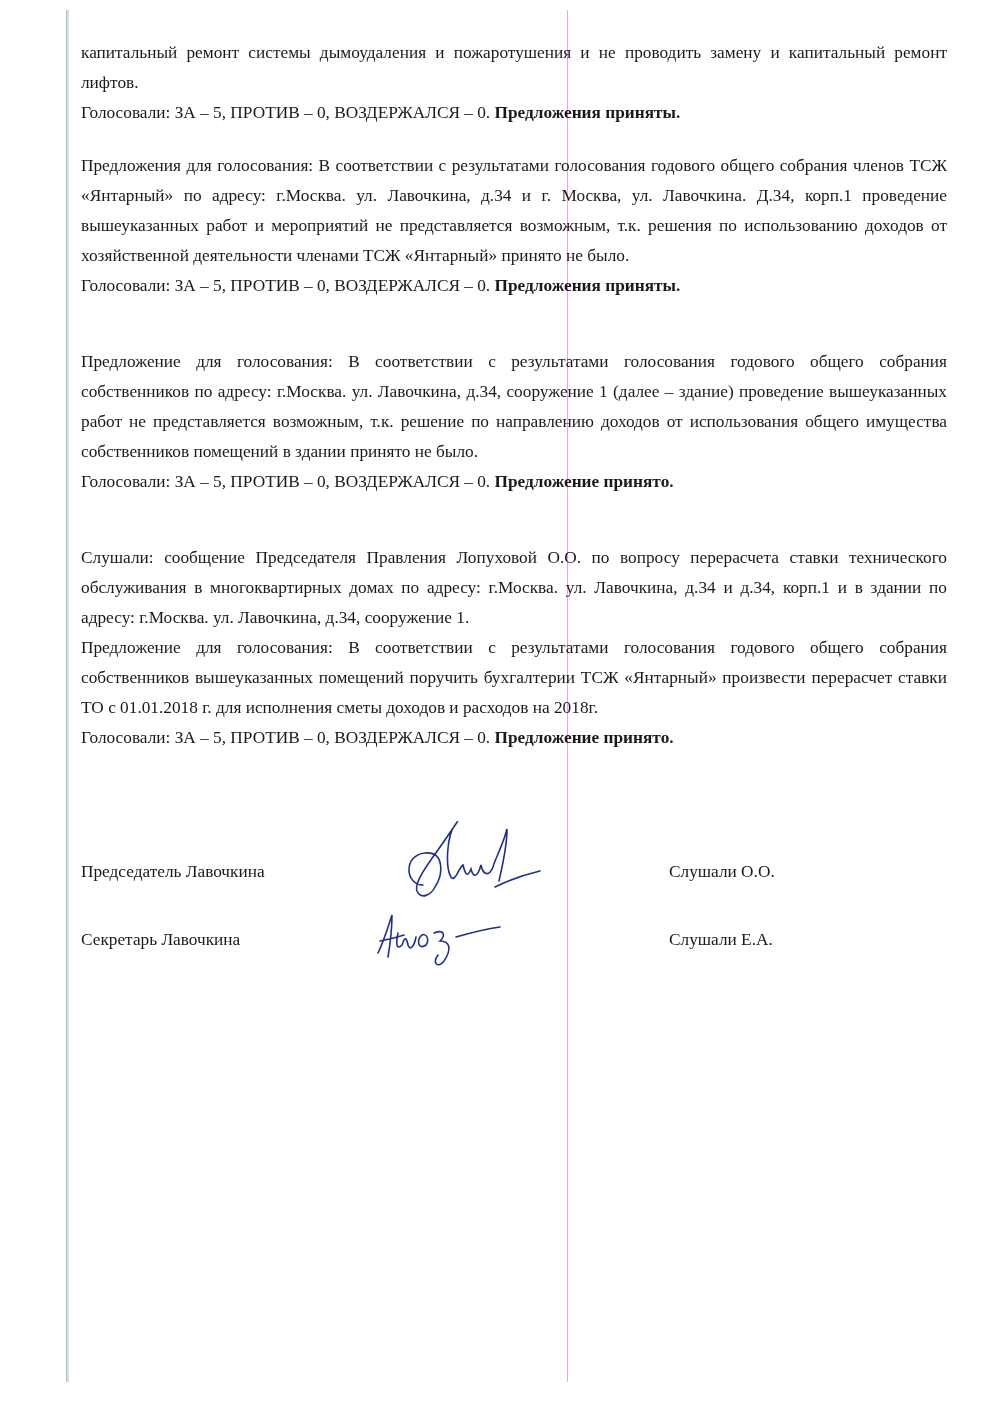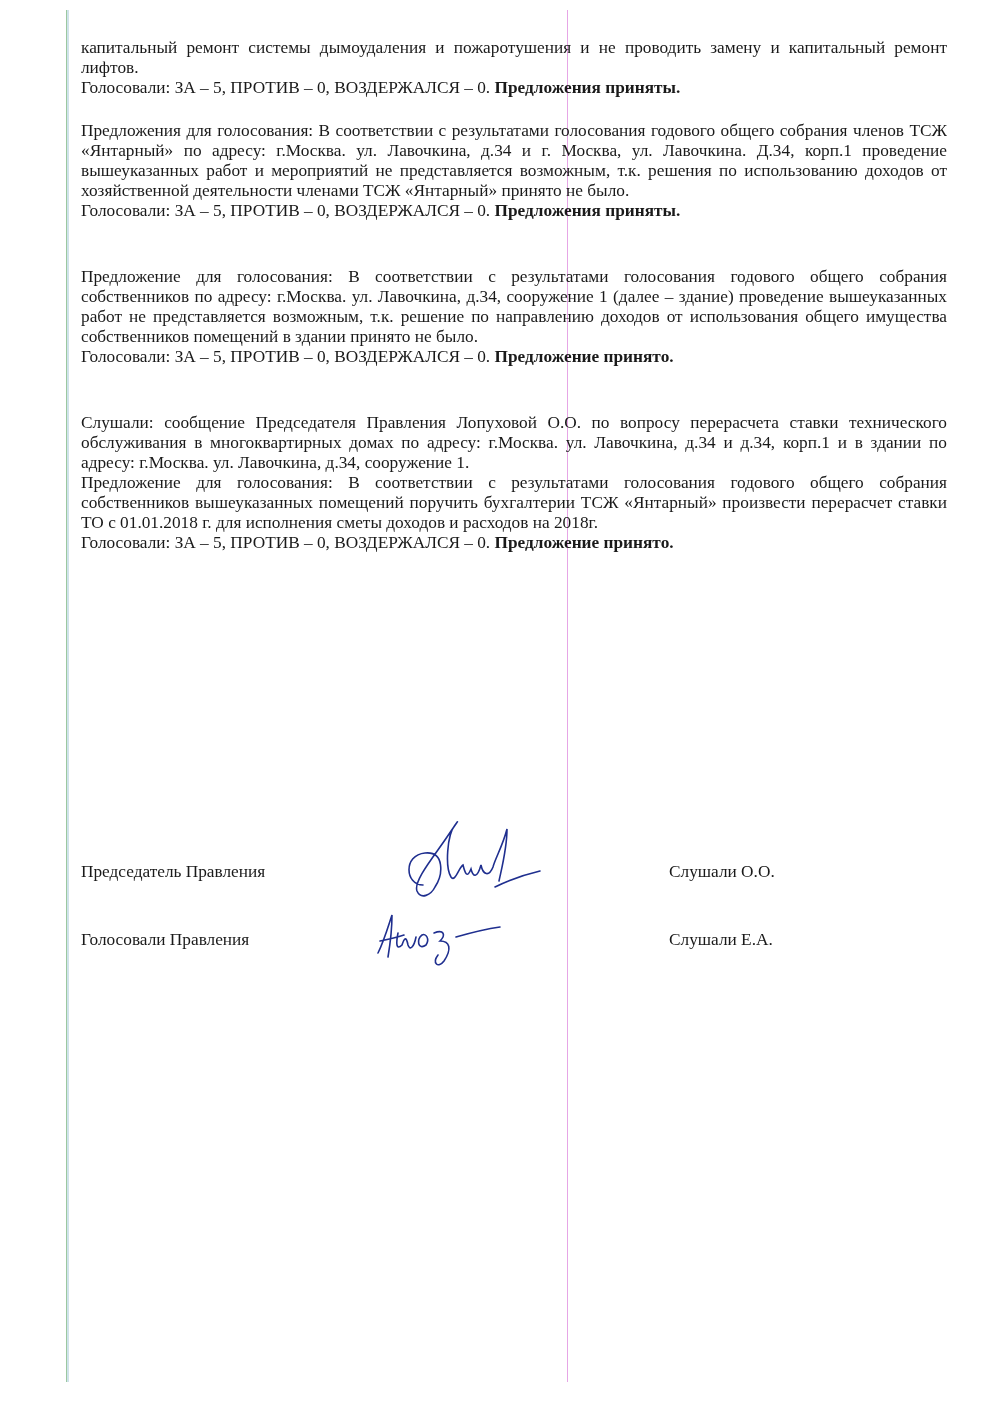--- a/index.html
+++ b/index.html
@@ -11,21 +11,21 @@
   .margin-green {
     position: absolute; left: 66px; top: 10px; width: 3px; height: 1372px;
     background: linear-gradient(to right, #9cc8a0 0, #9cc8a0 1px, #cfe3ea 1px, #cfe3ea 3px);
   }
   .margin-pink {
     position: absolute; left: 567px; top: 10px; width: 1px; height: 1372px;
     background: #e6a6e6;
   }
   .content {
     position: absolute; left: 81px; top: 38px; width: 866px;
-    font-size: 17.3px; line-height: 20px;
+    font-size: 17.3px; line-height: 30px;
   }
   .block { text-align: justify; }
   .block p { margin: 0; }
   .label { font-weight: normal; }
   .result { font-weight: bold; }
   .gap1 { height: 23px; }
   .gap2 { height: 46px; }
   .sig-row { position: absolute; left: 81px; width: 866px; height: 40px; font-size: 17.3px; }
   .sig-role { position: absolute; left: 0; top: 0; }
   .sig-name { position: absolute; left: 588px; top: 0; }
@@ -61,26 +61,26 @@
   <div class="gap2"></div>
 
   <div class="block">
     <p><span class="label">Слушали:</span><span> сообщение Председателя Правления Лопуховой О.О. по вопросу перерасчета ставки технического обслуживания в многоквартирных домах по адресу: г.Москва. ул. Лавочкина, д.34 и д.34, корп.1 и в здании по адресу: г.Москва. ул. Лавочкина, д.34, сооружение 1.</span></p>
     <p><span class="label">Предложение для голосования:</span><span> В соответствии с результатами голосования годового общего собрания собственников вышеуказанных помещений поручить бухгалтерии ТСЖ «Янтарный» произвести перерасчет ставки ТО с 01.01.2018 г. для исполнения сметы доходов и расходов на 2018г.</span></p>
     <p><span class="label">Голосовали:</span><span> ЗА – 5, ПРОТИВ – 0, ВОЗДЕРЖАЛСЯ – 0. </span><span class="result">Предложение принято.</span></p>
   </div>
 </div>
 
 <div class="sig-row" style="top:862px;">
-  <span class="sig-role">Председатель Правления</span>
+  <span class="sig-role">Председатель Лавочкина</span>
   <span class="sig-name">Слушали О.О.</span>
 </div>
 <svg class="sig-mark" style="left:395px; top:815px;" width="150" height="90" viewBox="0 0 150 90">
   <path d="M28 70 C10 70 8 40 30 38 C50 36 48 60 40 72 C36 80 26 85 22 76 C18 66 40 40 52 22 C60 10 66 2 60 10 C52 20 50 52 56 62 C60 68 64 52 68 50 C70 58 72 64 76 54 C78 62 82 64 86 50 C88 60 94 62 98 52 C100 44 108 30 112 14 C112 34 106 56 104 66 M100 72 C112 66 128 60 145 56" fill="none" stroke="#1f2f8f" stroke-width="1.6" stroke-linecap="round"></path>
 </svg>
 
 <div class="sig-row" style="top:930px;">
-  <span class="sig-role">Голосовали Правления</span>
+  <span class="sig-role">Секретарь Лавочкина</span>
   <span class="sig-name">Слушали Е.А.</span>
 </div>
 <svg class="sig-mark" style="left:370px; top:905px;" width="150" height="70" viewBox="0 0 150 70">
   <path d="M8 48 C14 36 18 22 22 10 C22 26 20 40 18 52 M10 36 C20 34 28 32 34 30 M28 28 C26 38 26 46 32 40 C34 34 36 30 38 40 C40 46 44 42 46 32 M52 30 C46 34 48 46 56 40 C60 34 56 28 52 30 M64 28 C74 24 76 30 70 36 C80 36 82 44 74 56 C68 64 62 58 68 50 M86 32 C100 28 116 24 130 22" fill="none" stroke="#1f2f8f" stroke-width="1.6" stroke-linecap="round"></path>
 </svg>
 
 </body></html>

